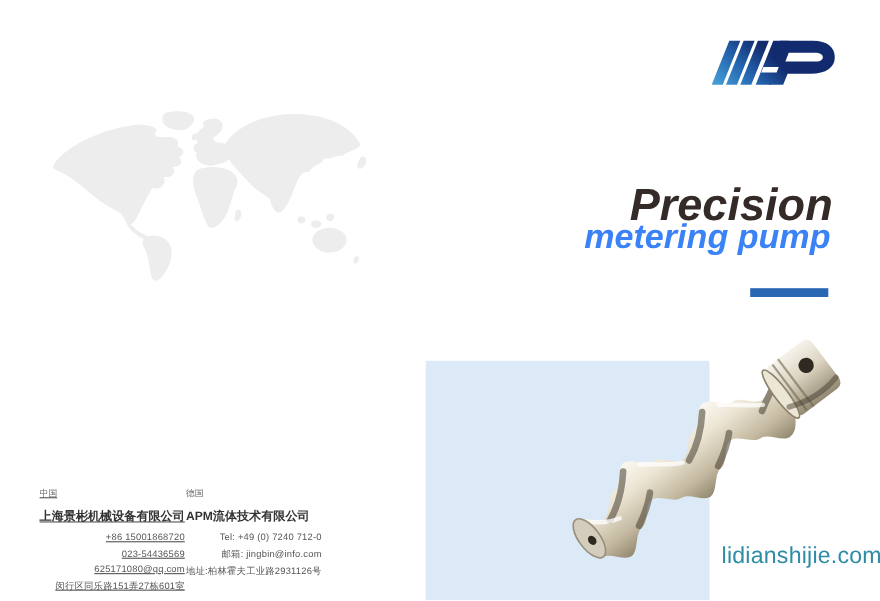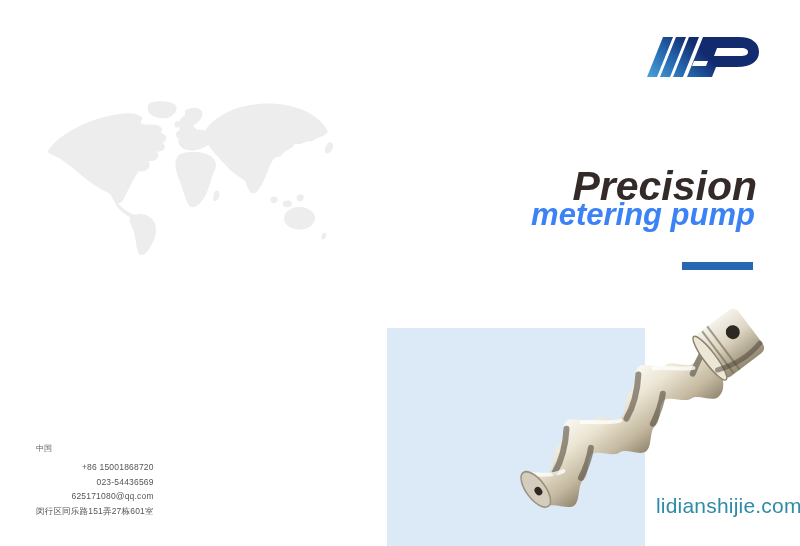--- a/index.html
+++ b/index.html
@@ -24,21 +24,21 @@
   .photo-box { position:absolute; left:387px; top:328px; width:258px; height:218px; }
   .pump-svg { position:absolute; left:380px; top:300px; width:420px; height:246px; }
   .watermark {
     position:absolute; left:656px; top:494px;
     font-size:21px; letter-spacing:0.2px; white-space:nowrap;
   }
   .contact { position:absolute; top:443px; color:#555555; }
   .contact .country { font-size:8px; color:#666666; margin-bottom:8px; }
   .contact .company { font-size:11px; font-weight:bold; color:#333333; margin-bottom:6px; white-space:nowrap; }
   .contact .line { font-size:8.5px; margin-bottom:4.5px; white-space:nowrap; letter-spacing:0.2px;text-align:right; }
-  .contact-china { left:36px; }
+  .contact-china { left:36px;text-decoration:underline; }
   .contact-germany { left:169px; }
 </style>
 </head>
 <body>
 
 <div class="page">
 
   <svg class="world-map" viewBox="0 0 300 164" aria-hidden="true">
     <g fill="#ededed">
       <path d="M 10,54 C 16,44 28,36 40,30 C 52,24 68,19 84,17 C 94,16 102,18 104,22 C 99,26 104,29 112,28 C 120,27 126,32 122,36 C 128,38 130,43 124,46 C 128,50 126,55 118,55 C 122,60 118,65 110,64 C 113,70 108,76 100,74 C 96,80 92,88 88,96 C 85,103 82,108 78,106 C 74,104 74,98 70,96 C 62,92 52,86 44,79 C 36,72 28,66 22,62 C 16,58 10,58 10,54 Z"></path>
@@ -137,20 +137,28 @@
       <line x1="236" y1="-27" x2="236" y2="27" stroke="#6e654f" stroke-width="2" stroke-opacity="0.6"></line>
       <circle cx="253" cy="-7" r="7" fill="#2e2a22"></circle>
       <path d="M 218,14 C 234,20 252,22 268,18" fill="none" stroke="#453e32" stroke-opacity="0.5" stroke-width="5" stroke-linecap="round"></path>
     </g>
   </svg>
 
   <div class="watermark" style="color: rgb(46, 140, 166);">lidianshijie.com</div>
 
   <div class="contact contact-china">
     <div class="country">中国</div>
+    <div class="company">上海景彬机械设备有限公司</div>
     <div class="line">+86 15001868720</div>
     <div class="line">023-54436569</div>
     <div class="line">625171080@qq.com</div>
     <div class="line">闵行区同乐路151弄27栋601室</div>
   </div>
 
+  <div class="contact contact-germany">
+    <div class="country">德国</div>
+    <div class="company">APM流体技术有限公司</div>
+    <div class="line">Tel: +49 (0) 7240 712-0</div>
+    <div class="line">邮箱: jingbin@info.com</div>
+    <div class="line">地址:柏林霍夫工业路2931126号</div>
+  </div>
 
 </div>
 
 </body></html>

